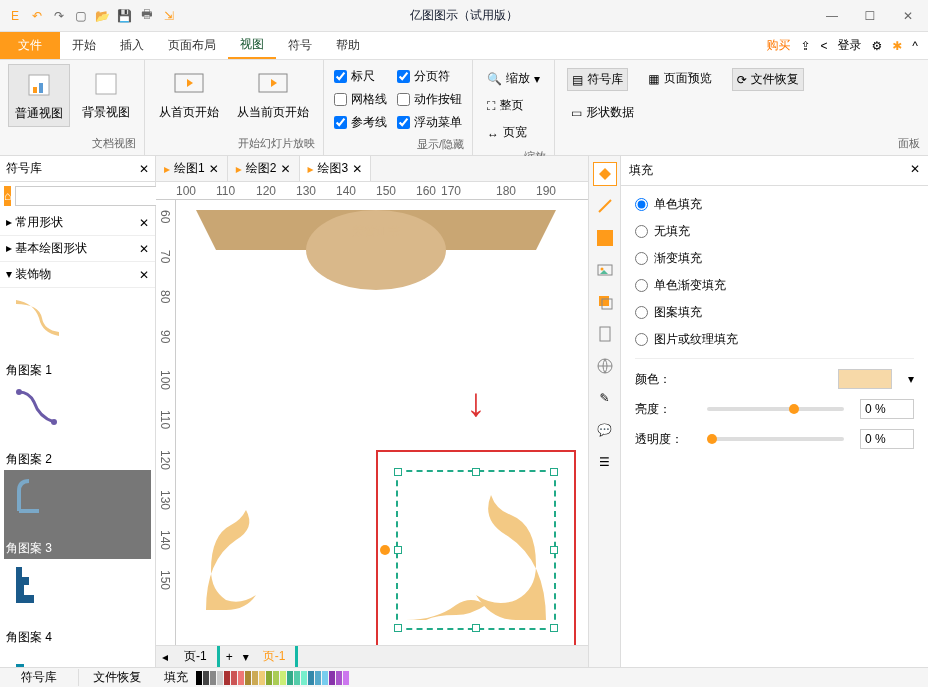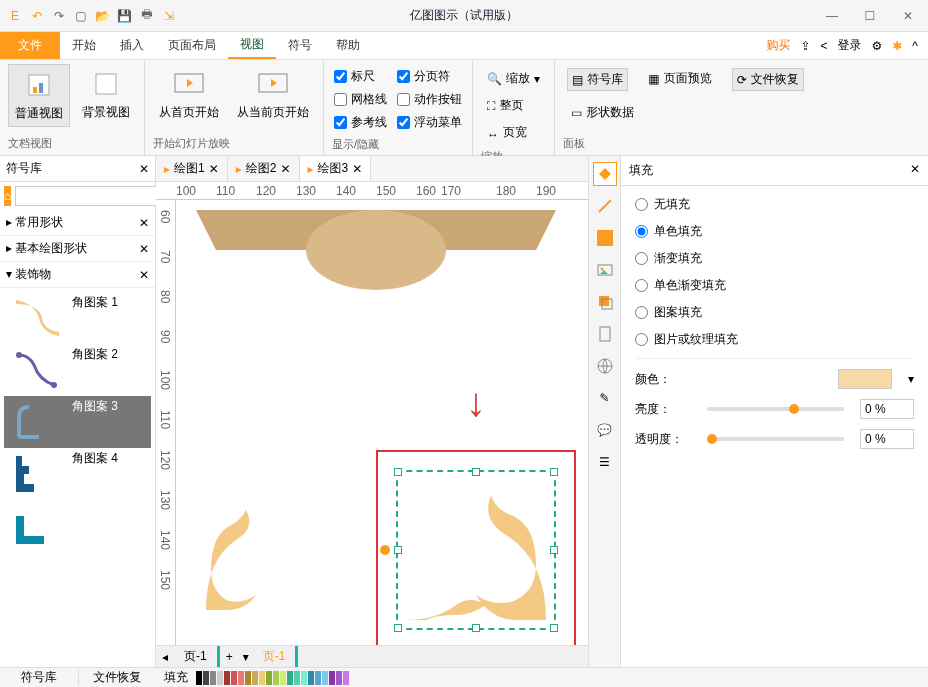--- a/index.html
+++ b/index.html
@@ -10,42 +10,42 @@
 .tb-title{position:absolute;left:50%;transform:translateX(-50%);color:#0f172a}
 .tb-right{position:absolute;right:8px;display:flex;gap:14px;align-items:center}
 .win-btn{width:24px;height:24px;display:flex;align-items:center;justify-content:center;color:#666}
 .menubar{height:28px;background:#fff;display:flex;align-items:stretch;border-bottom:1px solid #e0e0e0}
 .menu-item{padding:0 12px;display:flex;align-items:center;color:#333;cursor:pointer}
 .menu-item.file{background:#ff9b1a;color:#fff;padding:0 18px}
 .menu-item.active{border-bottom:2px solid #ff9b1a;color:#14532d}
 .menu-right{margin-left:auto;display:flex;align-items:center;gap:10px;padding-right:10px}
 .menu-right .buy{color:#ff7700}
 .ribbon{height:96px;background:#f7f7f7;display:flex;border-bottom:1px solid #ddd}
-.ribbon-group{border-right:1px solid #ddd;display:flex;flex-direction:column;align-items:flex-start;padding:4px 8px 2px}
+.ribbon-group{border-right:1px solid #ddd;display:flex;flex-direction:column;align-items:flex-end;padding:4px 8px 2px}
 .rg-body{flex:1;display:flex;gap:6px;align-items:flex-start}
 .rg-label{font-size:11px;color:#666;padding:2px 0}
 .big-btn{display:flex;flex-direction:column;align-items:center;gap:4px;padding:4px 6px;cursor:pointer}
 .big-btn .icn{width:32px;height:32px;display:flex;align-items:center;justify-content:center}
 .big-btn.sel{background:#e8e8e8;border:1px solid #ccc}
 .chk-col{display:flex;flex-direction:column;gap:6px;padding:4px 2px}
 .chk-row{display:flex;align-items:center;gap:4px}
 .chk-row input{width:13px;height:13px}
 .small-row{display:flex;align-items:center;gap:4px;padding:2px 4px}
 .panel-grid{display:flex;flex-wrap:wrap;gap:4px 16px;padding:4px}
 .content{display:flex;height:calc(687px - 32px - 28px - 96px - 20px)}
 .sidebar{width:156px;border-right:1px solid #ddd;display:flex;flex-direction:column}
 .side-hdr{display:flex;align-items:center;justify-content:space-between;padding:4px 6px;border-bottom:1px solid #ddd}
 .side-search{display:flex;padding:4px;gap:4px}
 .side-search .home{width:20px;height:20px;background:#ff9b1a;display:flex;align-items:center;justify-content:center;color:#fff}
 .side-search input{flex:1;border:1px solid #ccc;height:20px;padding:0 4px}
 .side-search .mag{width:20px;height:20px;display:flex;align-items:center;justify-content:center;color:#666}
 .side-cat{padding:4px 6px;border-bottom:1px solid #eee;display:flex;align-items:center;justify-content:space-between;cursor:pointer}
 .side-cat.exp{background:#fff}
 .shapes{flex:1;overflow:auto;padding:4px}
-.shape-item{display:flex;gap:2px;padding:2px;cursor:pointer}
+.shape-item{display:flex;flex-direction:column;gap:20px;padding:2px;cursor:pointer}
 .shape-item.sel{background:#777;color:#fff}
 .shape-thumb{width:64px;height:48px;display:flex;align-items:center;justify-content:center}
 .canvas-area{flex:1;display:flex;flex-direction:column;background:#f0f0f0;min-width:0}
 .doc-tabs{display:flex;background:#f5f5f5;border-bottom:1px solid #ddd;align-items:center}
 .doc-tab{padding:4px 8px;display:flex;align-items:center;gap:4px;border-right:1px solid #ddd;cursor:pointer}
 .doc-tab.active{background:#fff}
 .ruler-h{height:18px;background:#fff;border-bottom:1px solid #ccc;position:relative;font-size:9px;color:#666}
 .ruler-h span{position:absolute;top:2px}
 .canvas-wrap{flex:1;display:flex;overflow:hidden}
 .ruler-v{width:20px;background:#fff;border-right:1px solid #ccc;position:relative;font-size:9px;color:#666}
@@ -432,26 +432,26 @@
     <div class="rtool">☰</div>
   </div>
 
   <div class="right-panel">
     <div class="rp-hdr">
       <span>填充</span>
       <span>✕</span>
     </div>
     <div class="rp-body">
       <label class="radio-row">
+          <input type="radio" name="f" checked="" style="">
+          <span>单色填充</span>
+        </label>
+      <label class="radio-row">
           <input type="radio" name="f" style="">
           <span>无填充</span>
-        </label>
-      <label class="radio-row">
-          <input type="radio" name="f" checked="" style="">
-          <span>单色填充</span>
         </label>
       <label class="radio-row">
           <input type="radio" name="f" style="">
           <span>渐变填充</span>
         </label>
       <label class="radio-row">
           <input type="radio" name="f" style="">
           <span>单色渐变填充</span>
         </label>
       <label class="radio-row">

